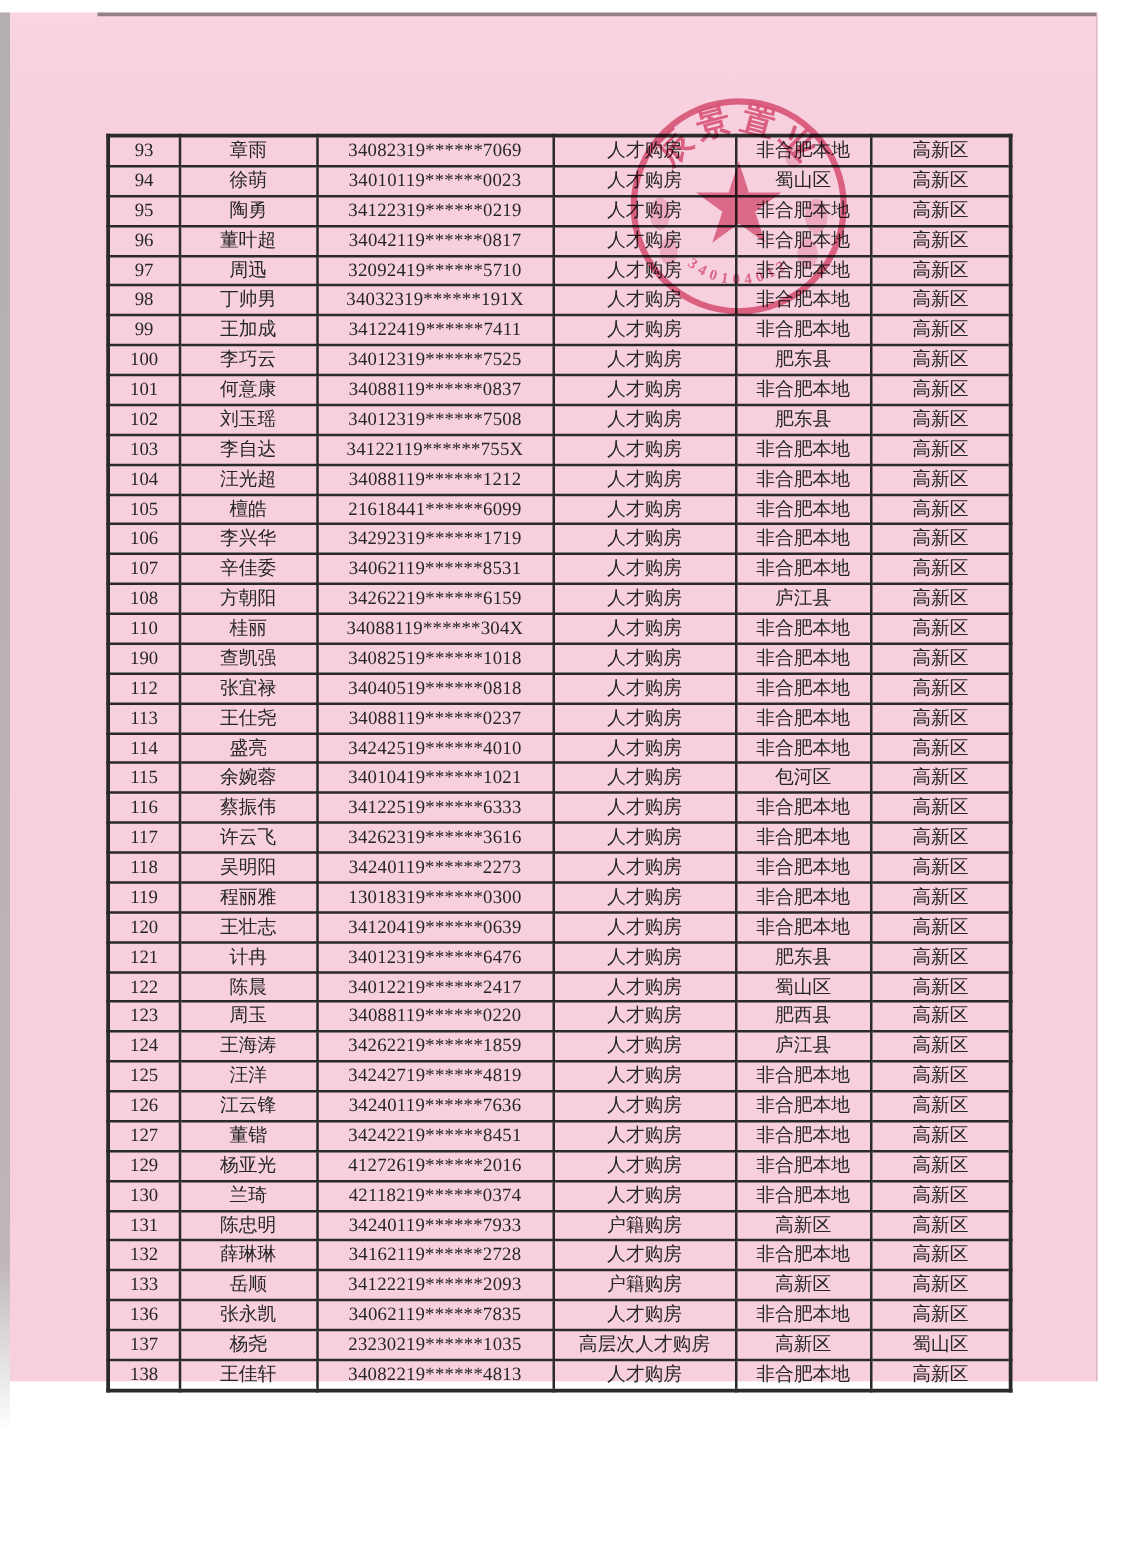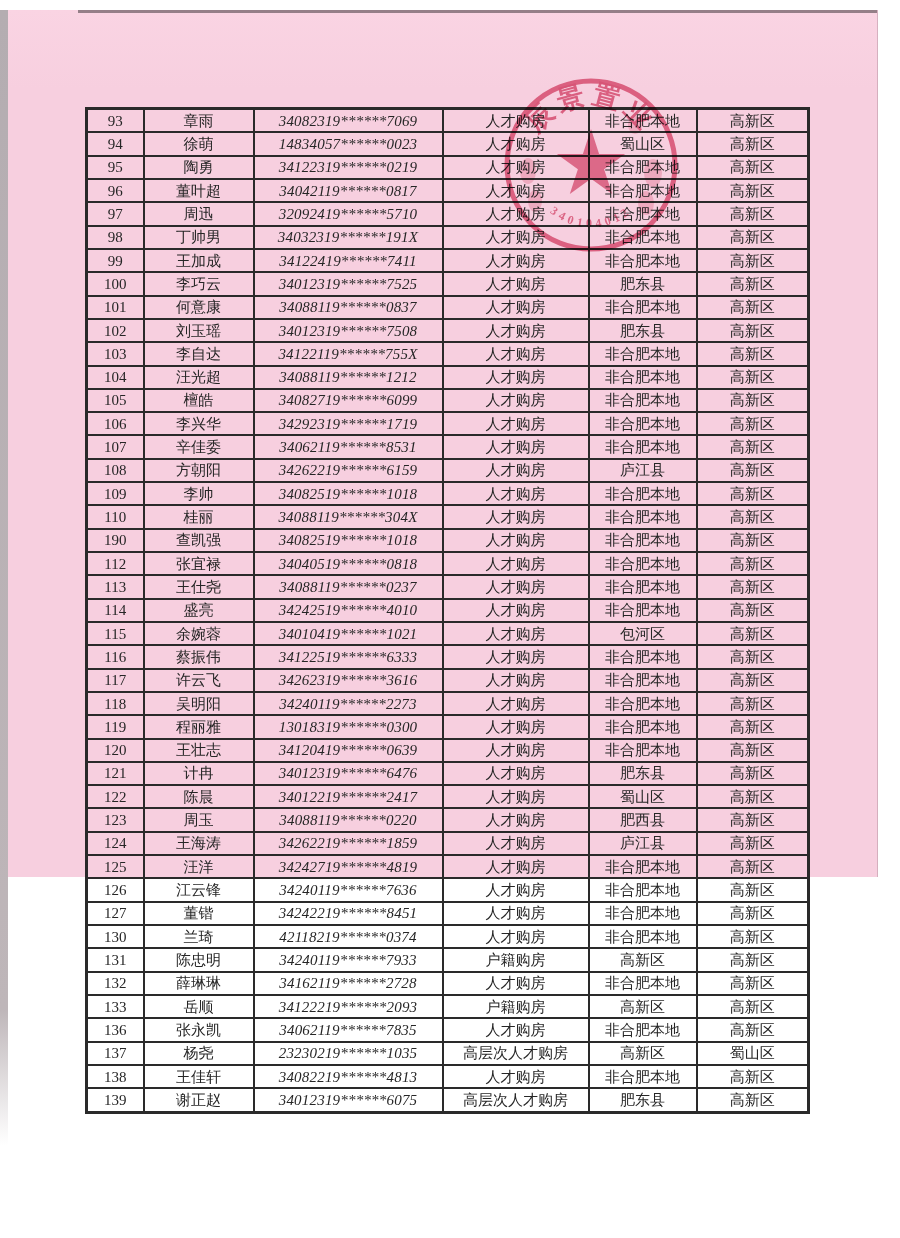--- a/index.html
+++ b/index.html
@@ -2,21 +2,21 @@
 <html style="--paper: #f7cfdf; --scan-bg: #ffffff; --line: #2a2a2a; --ink: #262626;"><head>
 <meta charset="utf-8">
 <style>
   html,body{margin:0;padding:0;}
   body{
     width:900px;height:1238px;position:relative;overflow:hidden;
     background:var(--scan-bg,#ffffff);
     font-family:"Liberation Serif","DejaVu Serif",serif;
   }
   .paper{
-    position:absolute;left:8px;top:10px;width:869px;height:867px;
+    position:absolute;left:8px;top:10px;width:869px;height:1095px;
     background:linear-gradient(180deg,#fad4e3 0%,var(--paper,#f7cfdf) 9%,var(--paper,#f7cfdf) 100%);
     border-right:1px solid rgba(150,115,130,.35);
   }
   .paper-top-shadow{
     position:absolute;left:70px;right:0;top:0;height:3px;
     background:rgba(66,56,62,.55);
   }
   .edge-left{
     position:absolute;left:0;top:10px;width:8px;height:1135px;
     background:linear-gradient(180deg,#b4adb1 0%,#beb6b9 88%,rgba(190,182,185,0) 100%);
@@ -28,21 +28,21 @@
     border:3px solid var(--line,#242424);
   }
   table.roster td{
     border:2px solid var(--line,#2a2a2a);
     padding:0;text-align:center;vertical-align:middle;
     font-size:15px;line-height:18px;color:var(--ink,#262626);
     white-space:nowrap;overflow:hidden;
   }
   col.c-no{width:57px;}  col.c-name{width:110px;} col.c-id{width:189px;}
   col.c-type{width:146px;} col.c-origin{width:108px;} col.c-district{width:112px;}
-  td.id-cell{letter-spacing:.2px;font-style:italic;}
+  td.id-cell{letter-spacing:.2px;}
   .stamp{
     position:absolute;left:487px;top:59px;
     mix-blend-mode:multiply;opacity:.85;
   }
   .stamp text{font-family:"Liberation Serif","DejaVu Serif",serif;font-weight:bold;}
 </style>
 </head>
 <body>
 
 <div class="edge-left"></div>
@@ -65,21 +65,21 @@
     <td>章雨</td>
     <td class="id-cell">34082319******7069</td>
     <td>人才购房</td>
     <td>非合肥本地</td>
     <td>高新区</td>
   </tr>
 
   <tr>
     <td>94</td>
     <td>徐萌</td>
-    <td class="id-cell">14834057******0023</td>
+    <td class="id-cell">34010119******0023</td>
     <td>人才购房</td>
     <td>蜀山区</td>
     <td>高新区</td>
   </tr>
 
   <tr>
     <td>95</td>
     <td>陶勇</td>
     <td class="id-cell">34122319******0219</td>
     <td>人才购房</td>
@@ -164,21 +164,21 @@
     <td>汪光超</td>
     <td class="id-cell">34088119******1212</td>
     <td>人才购房</td>
     <td>非合肥本地</td>
     <td>高新区</td>
   </tr>
 
   <tr>
     <td>105</td>
     <td>檀皓</td>
-    <td class="id-cell">34082719******6099</td>
+    <td class="id-cell">21618441******6099</td>
     <td>人才购房</td>
     <td>非合肥本地</td>
     <td>高新区</td>
   </tr>
 
   <tr>
     <td>106</td>
     <td>李兴华</td>
     <td class="id-cell">34292319******1719</td>
     <td>人才购房</td>
@@ -197,28 +197,20 @@
 
   <tr>
     <td>108</td>
     <td>方朝阳</td>
     <td class="id-cell">34262219******6159</td>
     <td>人才购房</td>
     <td>庐江县</td>
     <td>高新区</td>
   </tr>
 
-  <tr>
-    <td>109</td>
-    <td>李帅</td>
-    <td class="id-cell">34082519******1018</td>
-    <td>人才购房</td>
-    <td>非合肥本地</td>
-    <td>高新区</td>
-  </tr>
 
   <tr>
     <td>110</td>
     <td>桂丽</td>
     <td class="id-cell">34088119******304X</td>
     <td>人才购房</td>
     <td>非合肥本地</td>
     <td>高新区</td>
   </tr>
 
@@ -369,20 +361,28 @@
   <tr>
     <td>127</td>
     <td>董锴</td>
     <td class="id-cell">34242219******8451</td>
     <td>人才购房</td>
     <td>非合肥本地</td>
     <td>高新区</td>
   </tr>
 
 
+  <tr>
+    <td>129</td>
+    <td>杨亚光</td>
+    <td class="id-cell">41272619******2016</td>
+    <td>人才购房</td>
+    <td>非合肥本地</td>
+    <td>高新区</td>
+  </tr>
 
   <tr>
     <td>130</td>
     <td>兰琦</td>
     <td class="id-cell">42118219******0374</td>
     <td>人才购房</td>
     <td>非合肥本地</td>
     <td>高新区</td>
   </tr>
 
@@ -435,28 +435,20 @@
 
   <tr>
     <td>138</td>
     <td>王佳轩</td>
     <td class="id-cell">34082219******4813</td>
     <td>人才购房</td>
     <td>非合肥本地</td>
     <td>高新区</td>
   </tr>
 
-  <tr>
-    <td>139</td>
-    <td>谢正赵</td>
-    <td class="id-cell">34012319******6075</td>
-    <td>高层次人才购房</td>
-    <td>肥东县</td>
-    <td>高新区</td>
-  </tr>
 </tbody>
   </table>
 
   <svg class="stamp" width="192" height="192" viewBox="-96 -96 192 192">
     <g fill="none" stroke="#d84b70">
       <circle cx="0" cy="0" r="84" stroke-width="5" opacity=".9"></circle>
     </g>
     <polygon fill="#d84b70" opacity=".82" points="0,-36 8.1,-11.1 34.2,-11.1 13.1,4.3 21.2,29.1 0,13.8 -21.2,29.1 -13.1,4.3 -34.2,-11.1 -8.1,-11.1"></polygon>
     <defs>
       <path id="arc-top" d="M -54 -28 A 61 61 0 0 1 54 -28"></path>

